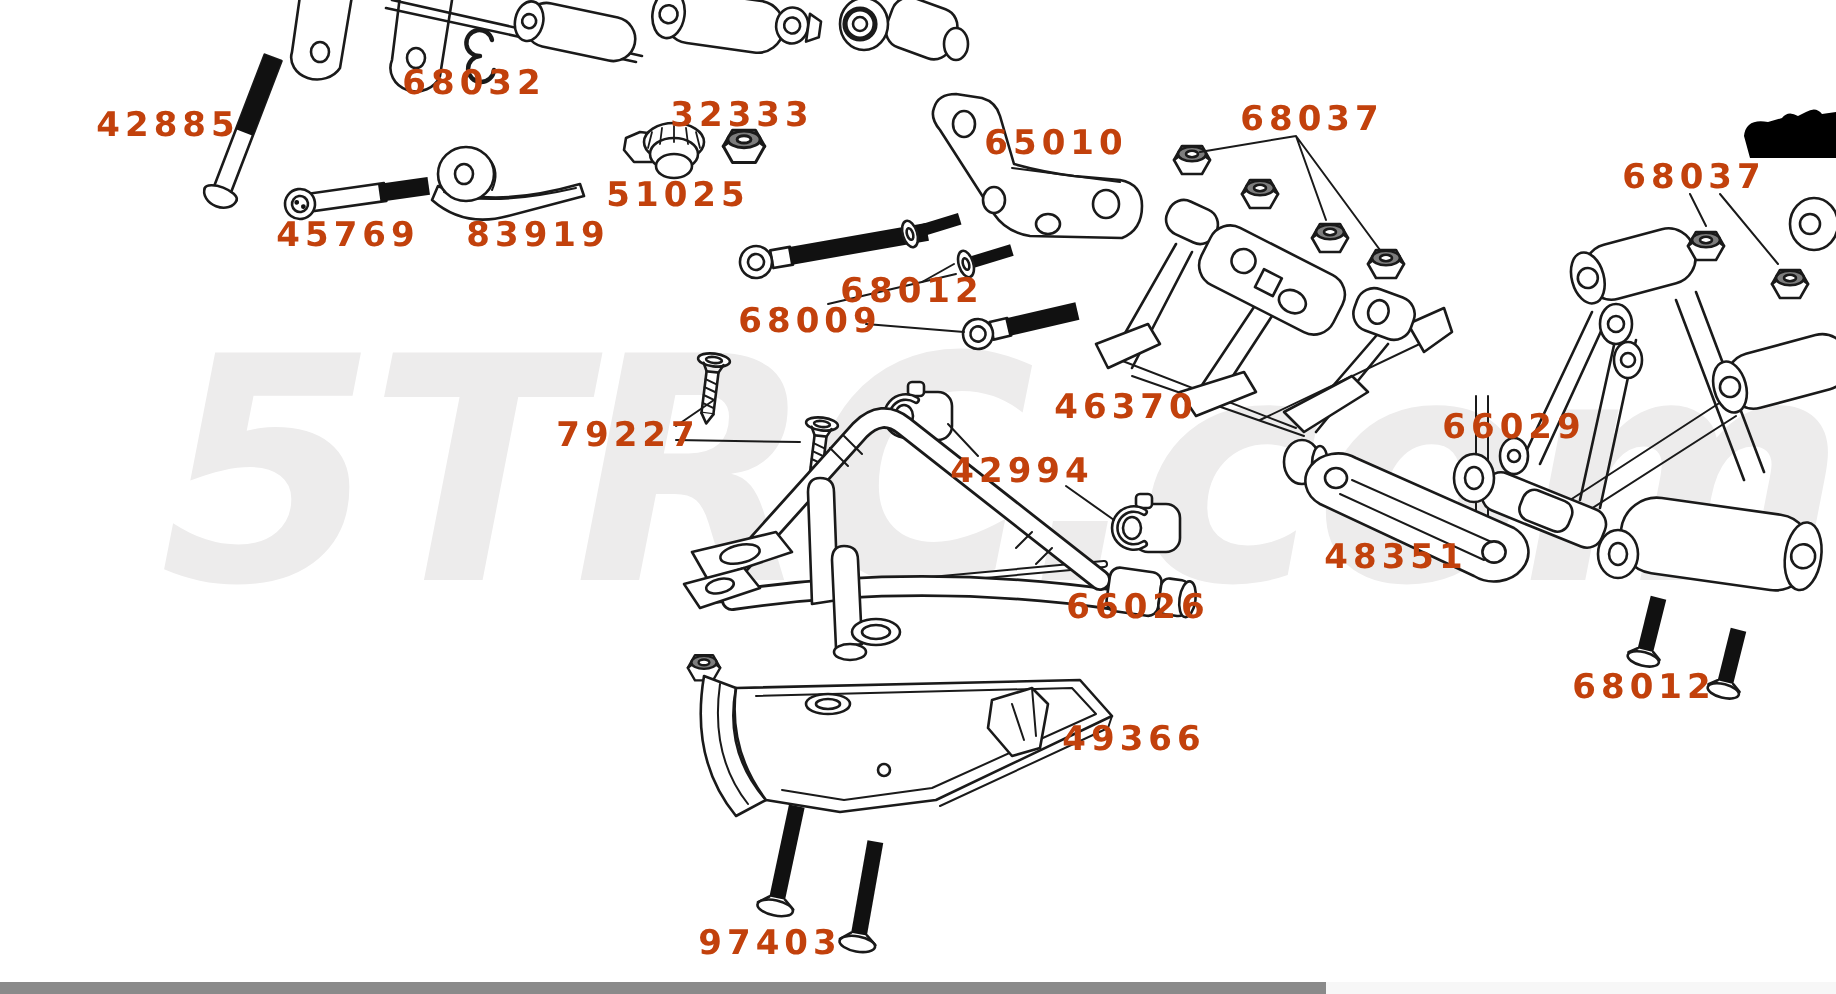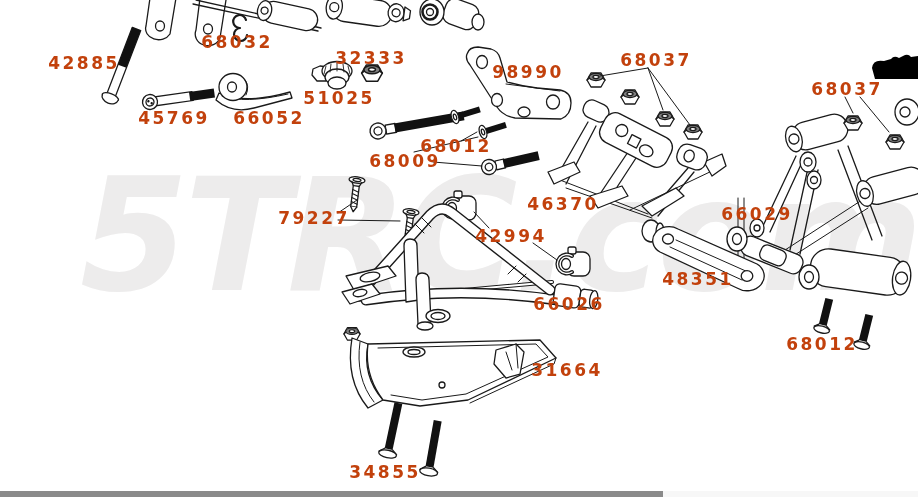--- a/index.html
+++ b/index.html
@@ -320,33 +320,33 @@
 
     <g>
       <use href="#fhscrew-s" transform="translate(822,328) rotate(14)"></use>
       <use href="#fhscrew-s" transform="translate(862,344) rotate(14)"></use>
     </g>
   </svg>
 
   <div class="plabel" style="left:84px;top:63px">42885</div>
   <div class="plabel" style="left:237px;top:42px">68032</div>
   <div class="plabel" style="left:174px;top:118px">45769</div>
-  <div class="plabel" style="left:269px;top:118px">66052</div>
+  <div class="plabel" style="left:269px;top:118px">83919</div>
   <div class="plabel" style="left:339px;top:98px">51025</div>
   <div class="plabel" style="left:371px;top:58px">32333</div>
-  <div class="plabel" style="left:528px;top:72px">98990</div>
+  <div class="plabel" style="left:528px;top:72px">65010</div>
   <div class="plabel" style="left:656px;top:60px">68037</div>
   <div class="plabel" style="left:847px;top:89px">68037</div>
   <div class="plabel" style="left:405px;top:161px">68009</div>
   <div class="plabel" style="left:456px;top:146px">68012</div>
   <div class="plabel" style="left:563px;top:204px">46370</div>
   <div class="plabel" style="left:757px;top:214px">66029</div>
   <div class="plabel" style="left:314px;top:218px">79227</div>
   <div class="plabel" style="left:511px;top:236px">42994</div>
   <div class="plabel" style="left:569px;top:304px">66026</div>
-  <div class="plabel" style="left:567px;top:370px">31664</div>
-  <div class="plabel" style="left:385px;top:472px">34855</div>
+  <div class="plabel" style="left:567px;top:370px">49366</div>
+  <div class="plabel" style="left:385px;top:472px">97403</div>
   <div class="plabel" style="left:698px;top:279px">48351</div>
   <div class="plabel" style="left:822px;top:344px">68012</div>
 
   <div class="bottombar-left"></div>
   <div class="bottombar-right"></div>
 </div>
 
 </body></html>

